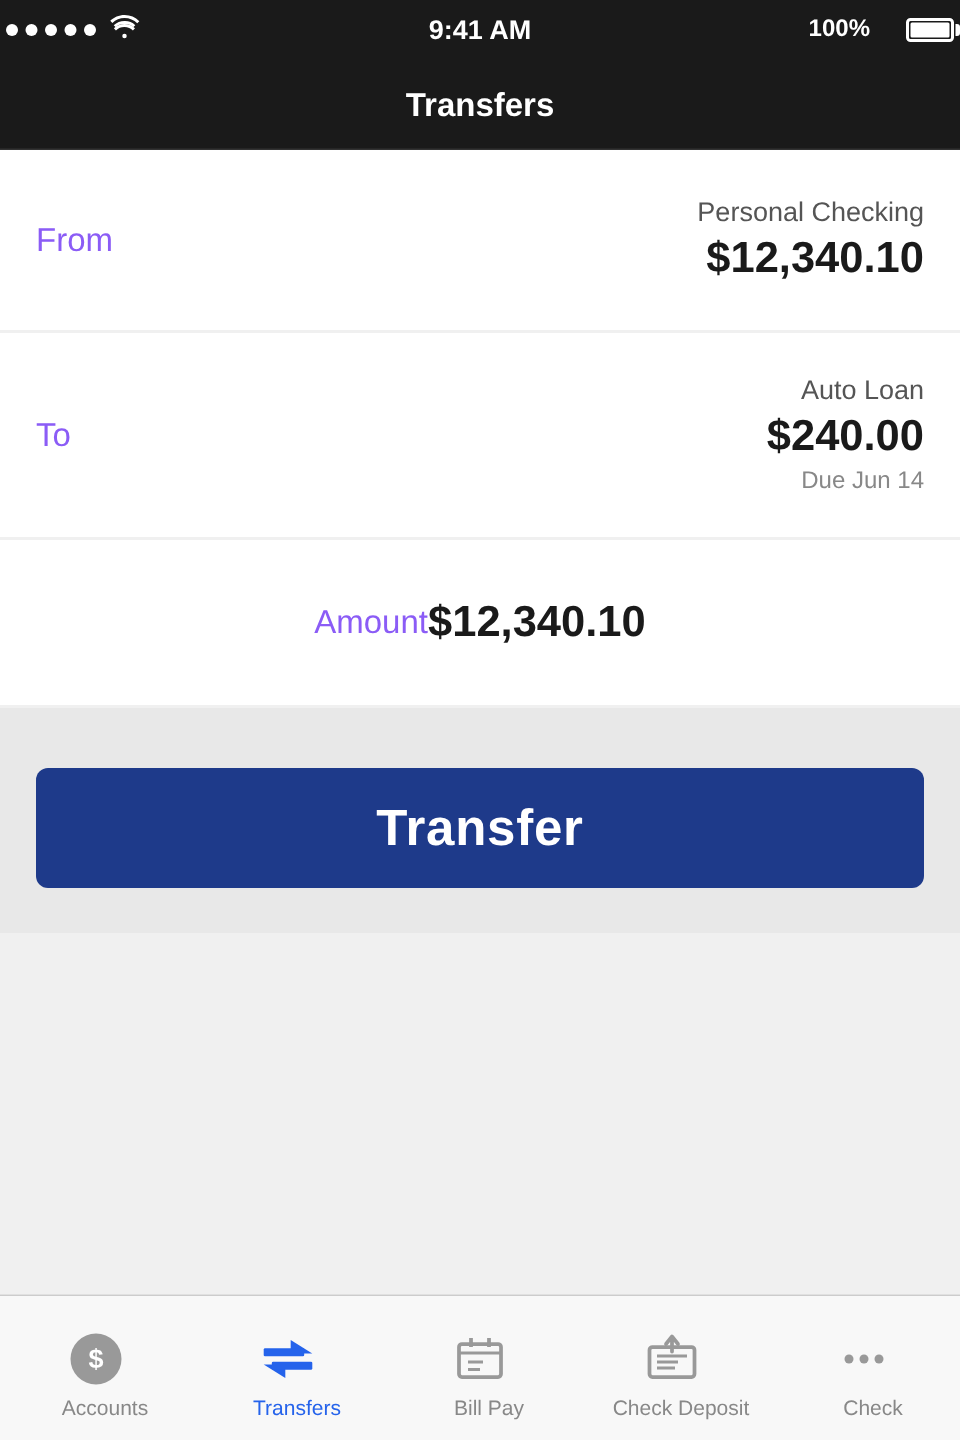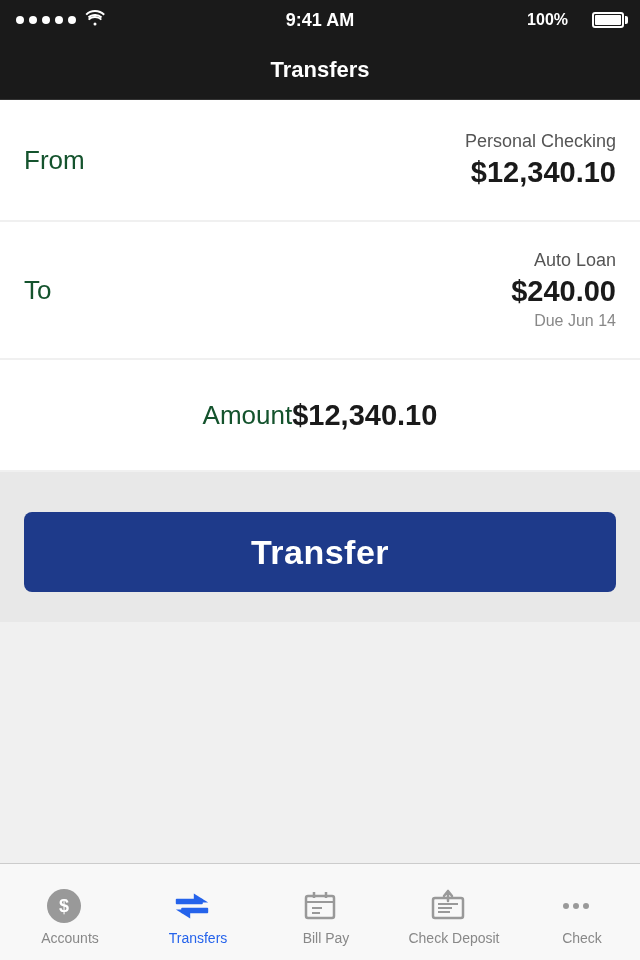--- a/index.html
+++ b/index.html
@@ -13,21 +13,21 @@
       overflow: hidden;
     }
 
     
     .status-bar {
       background: #1a1a1a;
       height: 40px;
       display: flex;
       align-items: center;
       justify-content: space-between;
-      padding: 0 16px;
+      padding: 0 4px;
       color: white;
     }
 
     .status-left {
       display: flex;
       align-items: center;
       gap: 8px;
     }
 
     .signal-dots {
@@ -131,22 +131,22 @@
       justify-content: space-between;
       border-bottom: 1px solid #e0e0e0;
       min-height: 120px;
     }
 
     .form-row:last-child {
       border-bottom: none;
     }
 
     .form-label {
-      font-size: 26px;
-      color: #14532d;
+      font-size: 22px;
+      color: #8b5cf6;
       font-weight: 400;
     }
 
     .form-value-group {
       text-align: right;
     }
 
     .form-account-name {
       font-size: 18px;
       color: #555;

